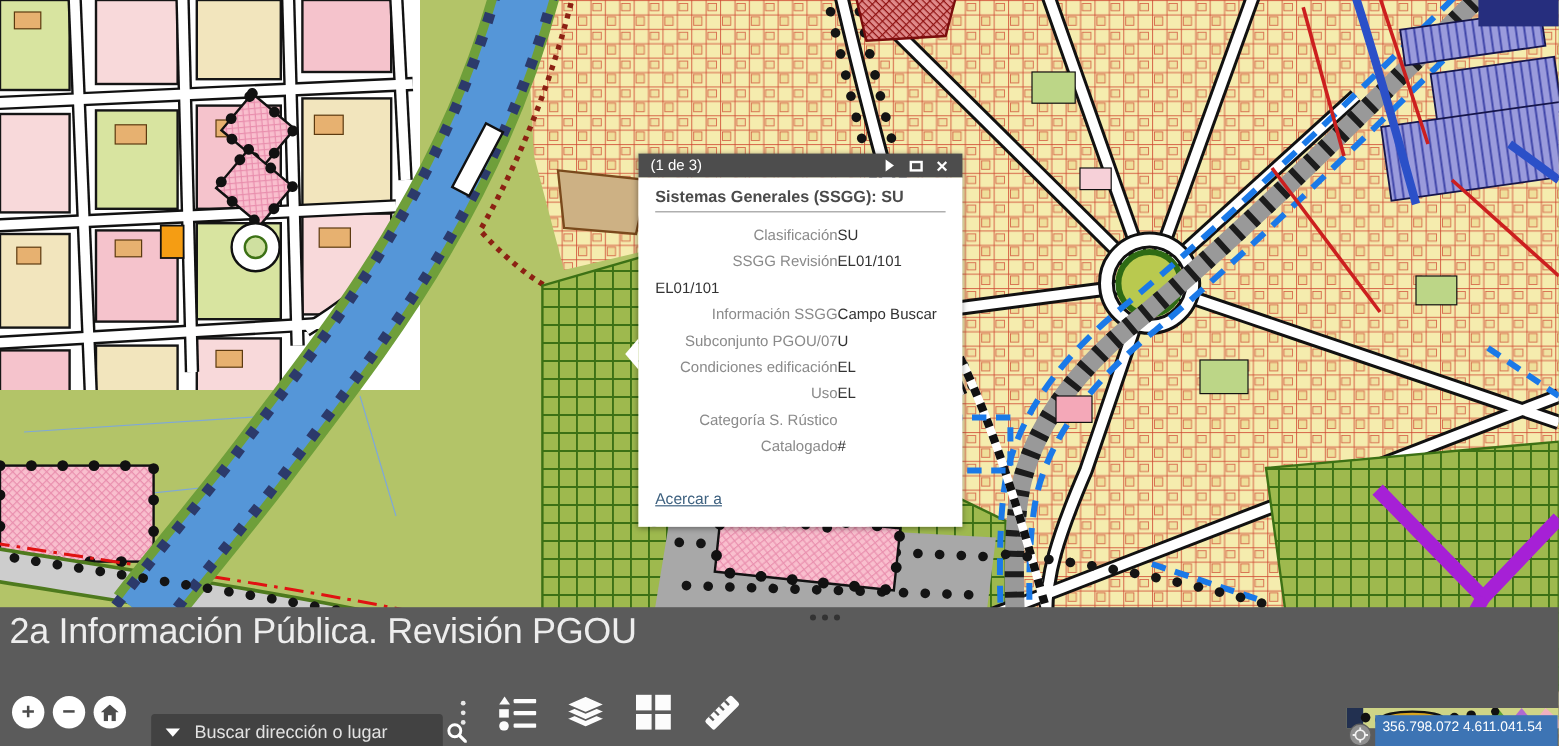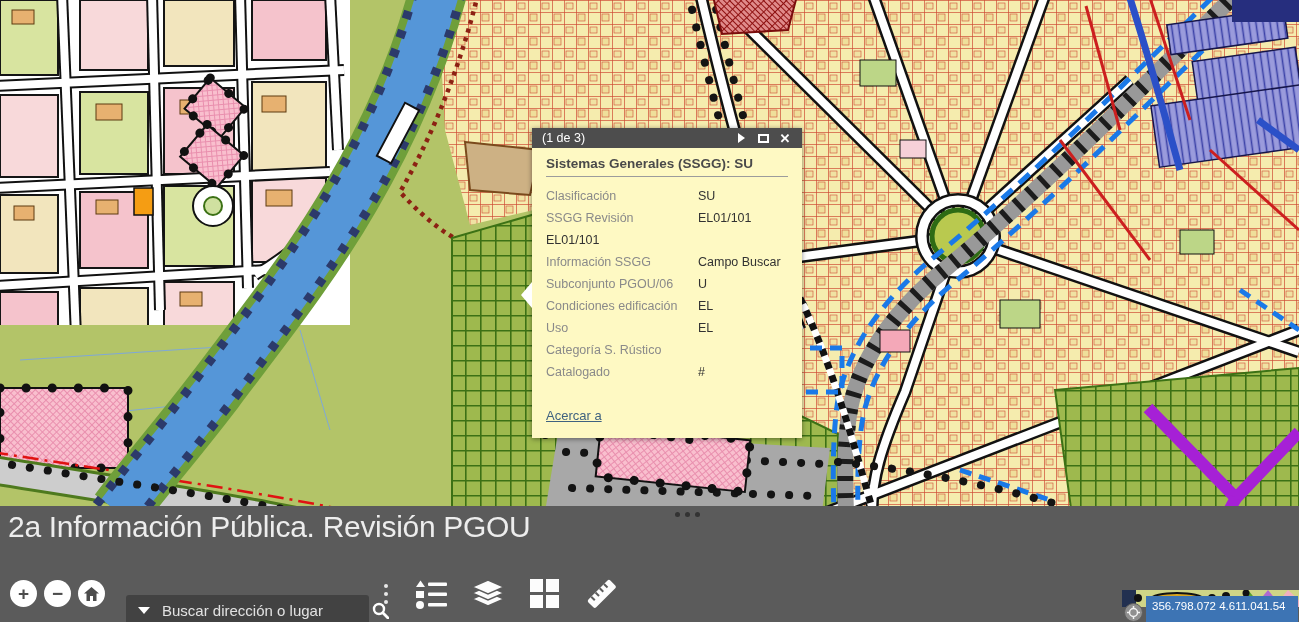--- a/index.html
+++ b/index.html
@@ -16,25 +16,25 @@
     box-shadow:0 1px 5px rgba(0,0,0,.45); }
   .popup-header { height:20px; background:#4d4d4d; color:#fff; display:flex;
     align-items:center; padding:0 8px 0 10px; font-size:12.5px; }
   .popup-pager { flex:1; }
   .hdr-btn { display:inline-flex; align-items:center; justify-content:center;
     width:18px; height:16px; margin-left:4px; cursor:pointer; color:#fff; }
   .tri-right { width:0; height:0; border-left:7px solid #fff;
     border-top:5px solid transparent; border-bottom:5px solid transparent; }
   .max-box { width:11px; height:9px; border:2px solid #fff; }
   .close-x { font-size:13px; line-height:13px; font-weight:bold; }
-  .popup-body { background:#fef9c3; padding:8px 14px 14px 14px; position:relative; }
+  .popup-body { background:#ffffff; padding:8px 14px 14px 14px; position:relative; }
   .popup-title { font-size:13.5px; font-weight:bold; color:#4a4a4a; margin-bottom:5px; }
   .popup-hr { border:none; border-top:1px solid #9c9c9c; margin:0 0 8px 0; }
   .attr-row { display:flex; line-height:22px; font-size:12.5px; }
-  .attr-label { flex:0 0 152px; color:#8a8a8a; }
+  .attr-label { flex:0 0 152px; color:#8a8a8a;text-align:right; }
   .attr-value { flex:1; color:#323232; }
   .zoom-link { display:inline-block; margin-top:25px; font-size:13px;
     color:#3f6280; text-decoration:underline; cursor:pointer; }
   .popup-pointer { position:absolute; left:-11px; top:134px; width:0; height:0;
     border-right:11px solid #fff; border-top:13px solid transparent;
     border-bottom:13px solid transparent; }
 
   
   .bottombar { position:absolute; left:0; top:506px; width:1299px; height:116px;
     background:#5b5b5b; z-index:20; }
@@ -326,21 +326,21 @@
           <span class="attr-value">EL01/101</span>
         </div>
         <div class="attr-row">
           <span class="attr-value">EL01/101</span>
         </div>
         <div class="attr-row">
           <span class="attr-label">Información SSGG</span>
           <span class="attr-value">Campo Buscar</span>
         </div>
         <div class="attr-row">
-          <span class="attr-label">Subconjunto PGOU/06</span>
+          <span class="attr-label">Subconjunto PGOU/07</span>
           <span class="attr-value">U</span>
         </div>
         <div class="attr-row">
           <span class="attr-label">Condiciones edificación</span>
           <span class="attr-value">EL</span>
         </div>
         <div class="attr-row">
           <span class="attr-label">Uso</span>
           <span class="attr-value">EL</span>
         </div>

